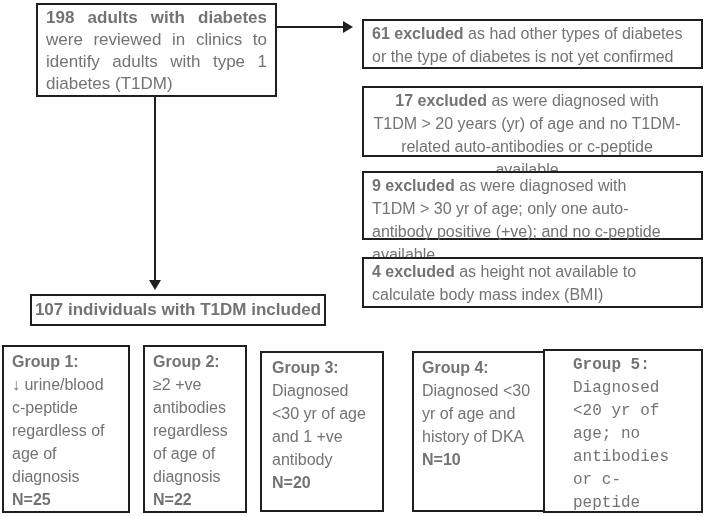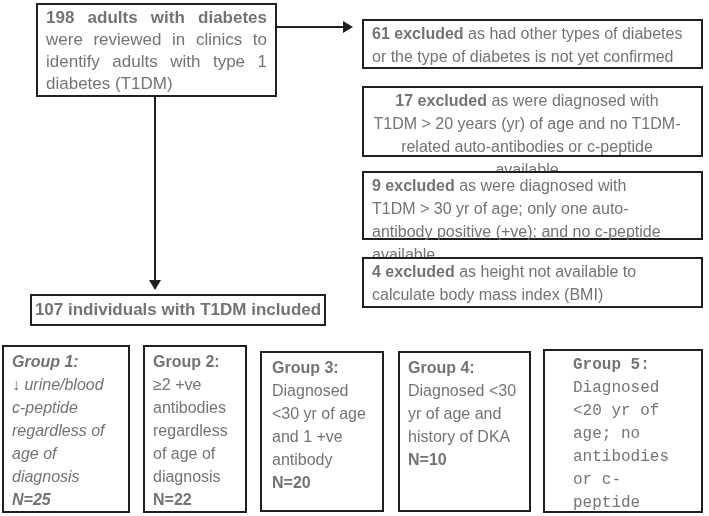--- a/index.html
+++ b/index.html
@@ -44,24 +44,24 @@
   #exclusion-box-1 { top: 19px;  height: 50px; }
   #exclusion-box-2 { top: 86px;  height: 71px; padding-right: 19px; text-align: center; }
   #exclusion-box-3 { top: 171px; height: 69px; padding-right: 28px; }
   #exclusion-box-4 { top: 257px; height: 51px; }
 
   
   .grp {
     font-size: 16px; line-height: 23px;
     padding: 3px 8px;
   }
-  #group-box-1 { left: 2px;   top: 345px; width: 128px; height: 168px; font-style: italic; }
+  #group-box-1 { left: 2px;   top: 345px; width: 128px; height: 168px; }
   #group-box-2 { left: 143px; top: 345px; width: 104px; height: 168px; }
   #group-box-3 { left: 260px; top: 351px; width: 124px; height: 161px; padding: 3px 10px; }
-  #group-box-4 { left: 398px; top: 351px; width: 133px; height: 161px; }
+  #group-box-4 { left: 412px; top: 351px; width: 133px; height: 161px; }
   #group-box-5 { left: 543px; top: 349px; width: 160px; height: 164px; padding: 3px 28px; font-family: Liberation Mono, monospace; }
 
   
   .hline { position: absolute; background: #1f1f1f; height: 2px; }
   .vline { position: absolute; background: #1f1f1f; width: 2px; }
   .head-right {
     position: absolute; width: 0; height: 0;
     border-top: 6px solid transparent;
     border-bottom: 6px solid transparent;
     border-left: 10px solid #1f1f1f;

